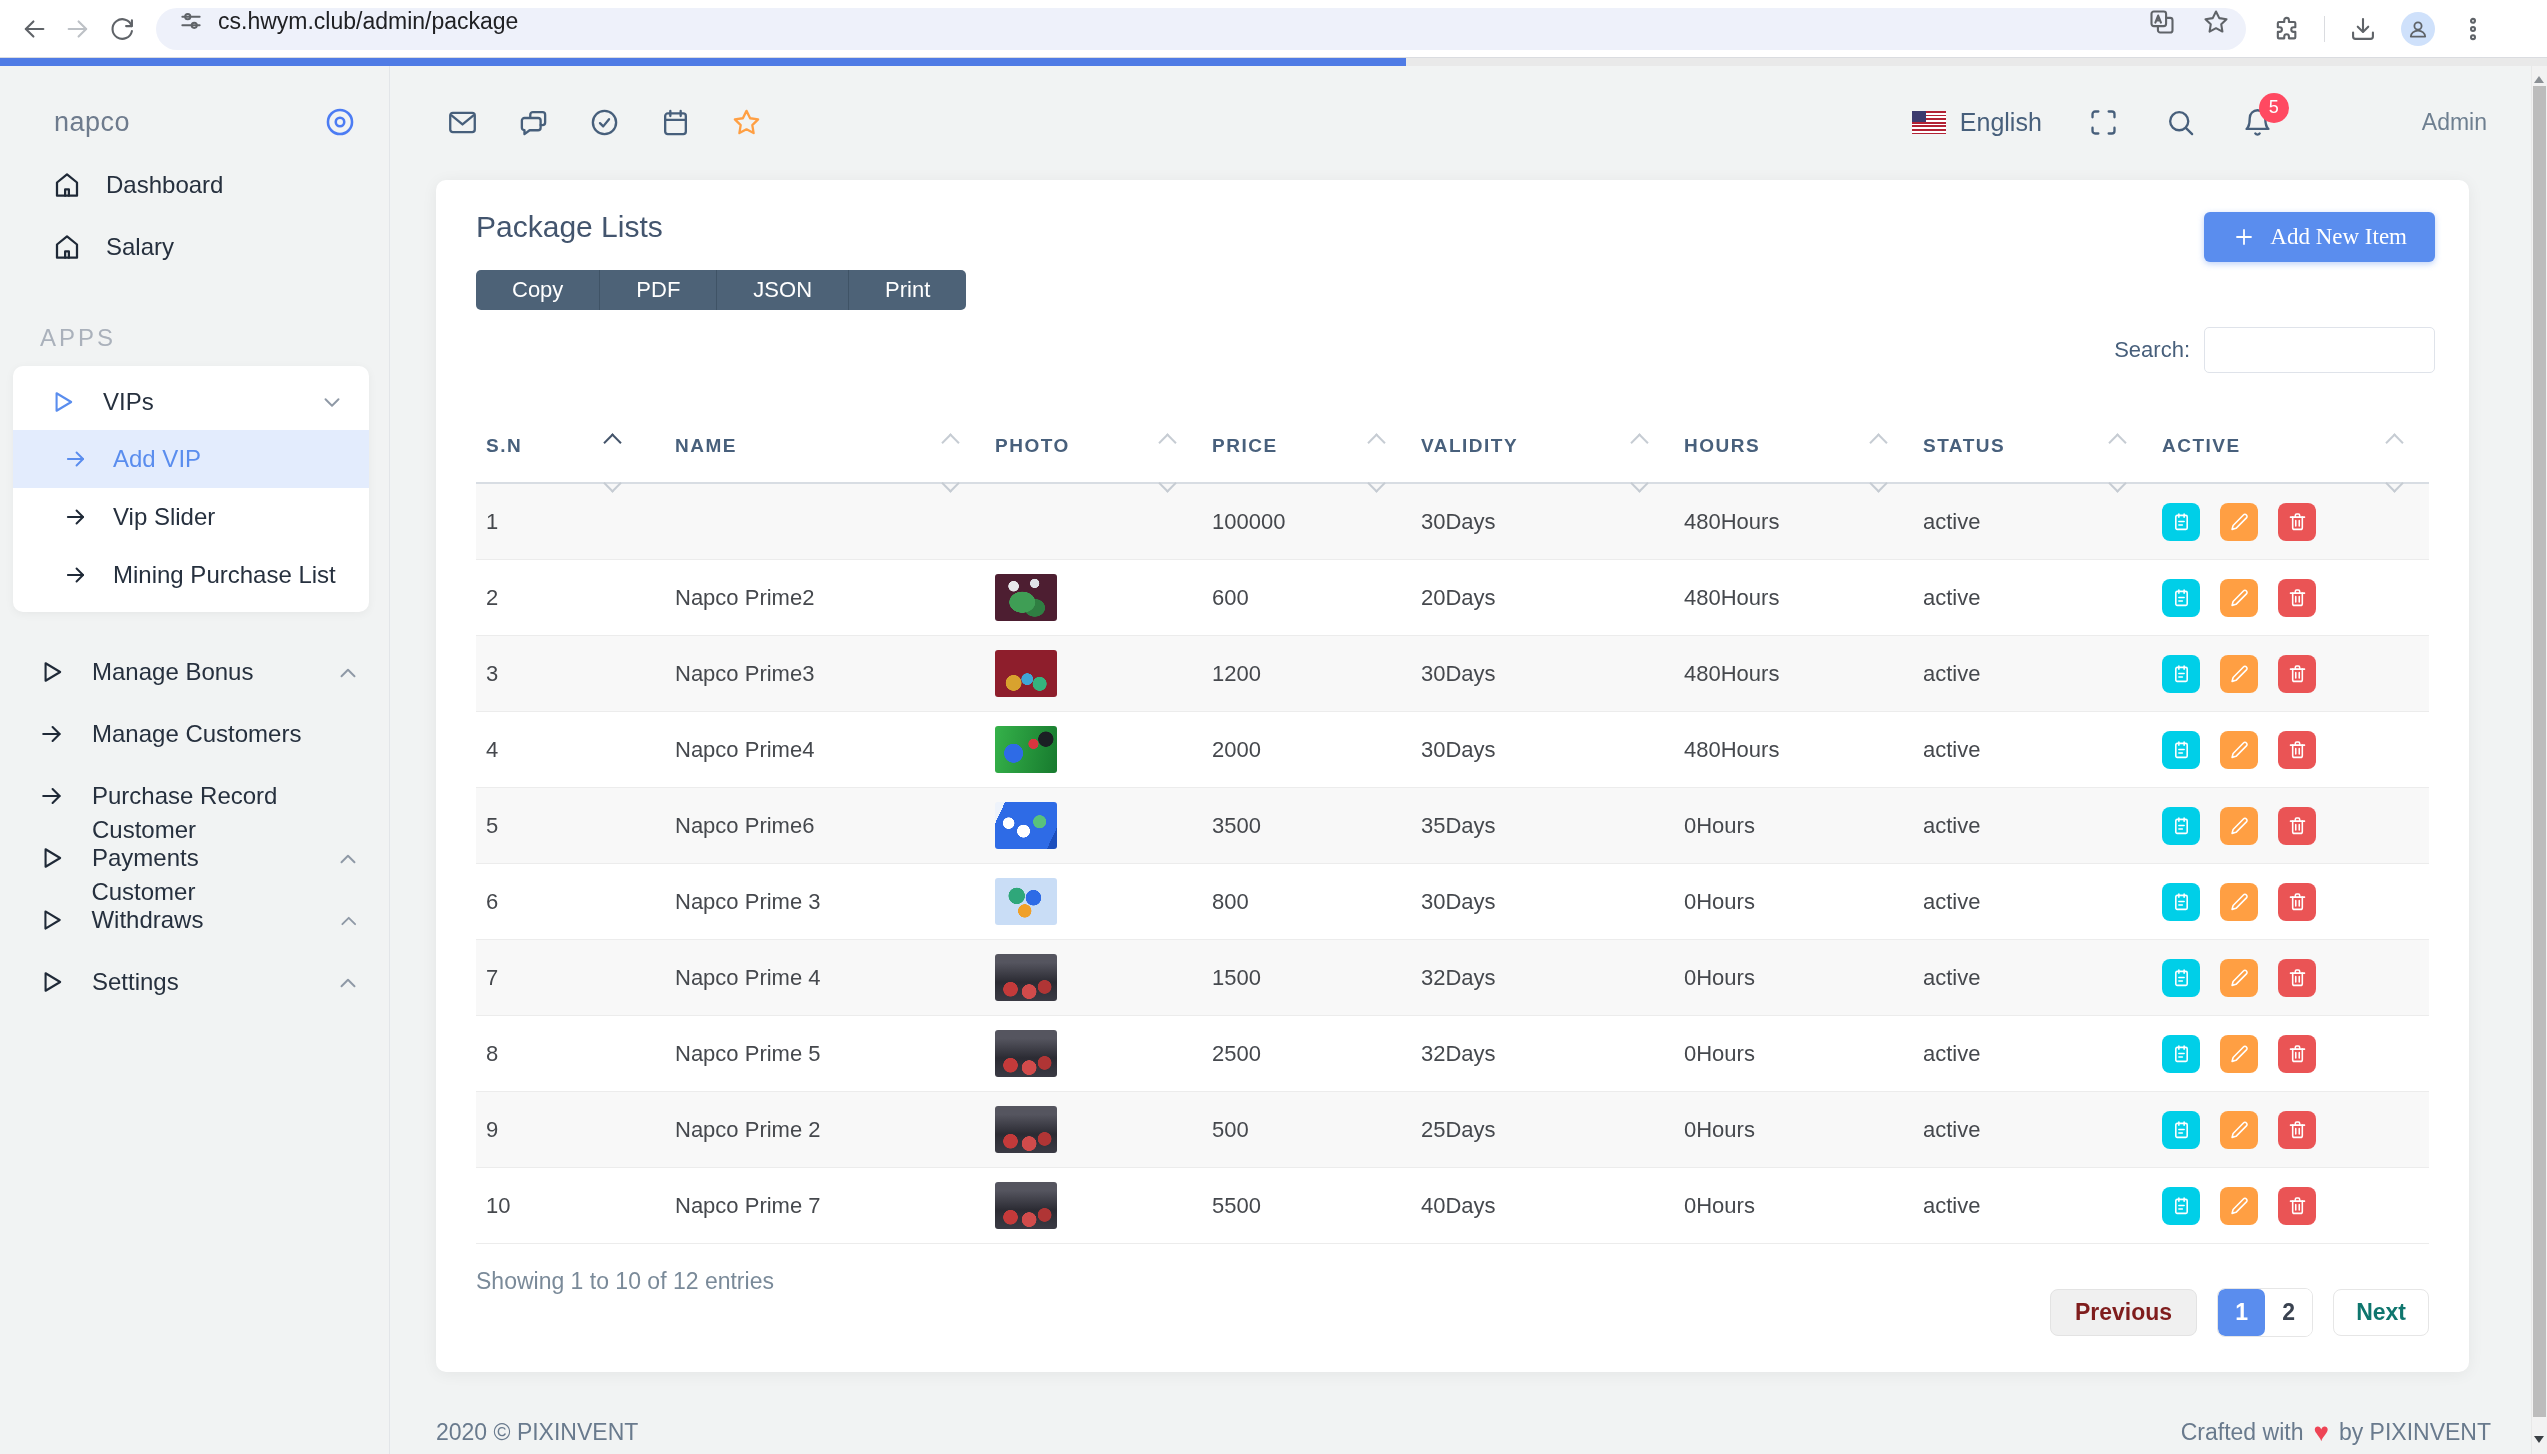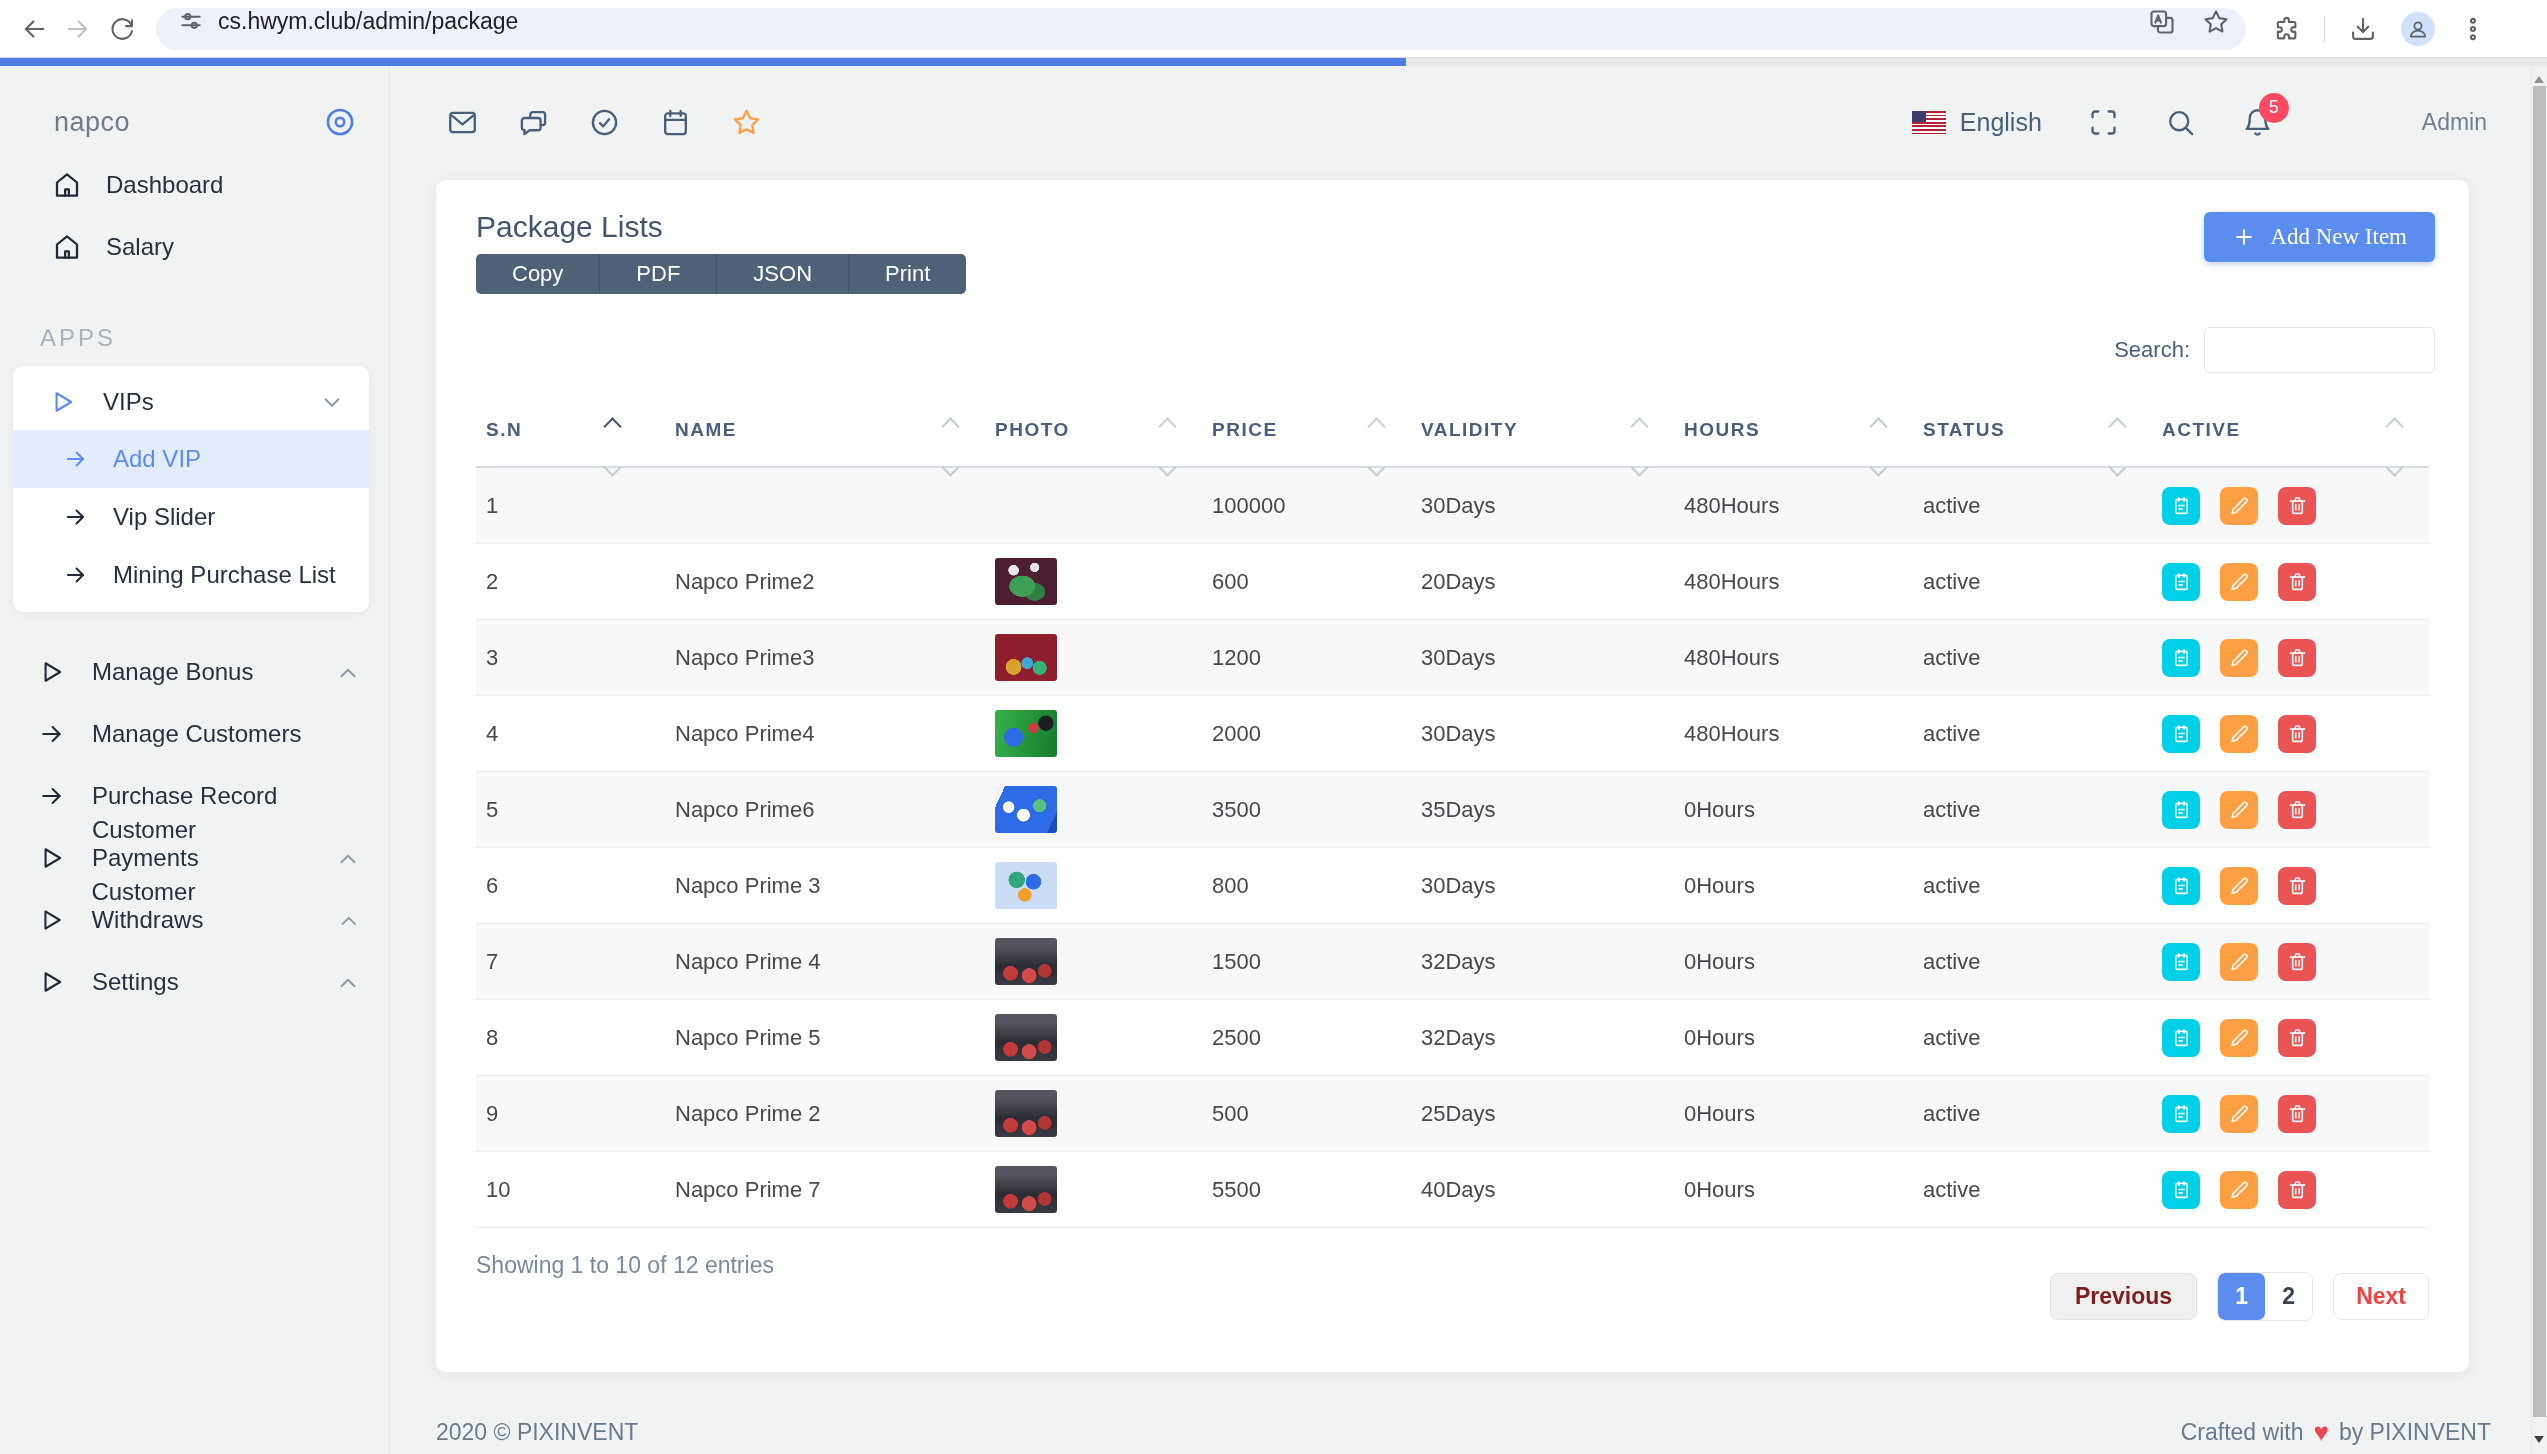--- a/index.html
+++ b/index.html
@@ -71,21 +71,21 @@
   .hdr-right .tool{background:none;border:none;padding:0;margin-left:46px;cursor:pointer;color:#475f7b;position:relative}
   .hdr-right .tool .ic{width:31px;height:31px}
   .badge{position:absolute;top:-14px;right:-16px;min-width:30px;height:30px;border-radius:15px;background:#ff4961;
          color:#fff;font-size:18px;display:flex;align-items:center;justify-content:center;padding:0 4px;box-sizing:border-box}
   .admin{margin-left:149px;font-size:23px;color:#6e7f90}
 
   
   .card{position:relative;margin:12px 78px 0 45px;height:1192px;background:#fff;border-radius:10px;
         box-shadow:0 2px 16px rgba(0,0,0,.06);padding:30px 40px 0 40px;box-sizing:border-box;overflow:hidden}
   .title{margin:0;font-size:30px;font-weight:500;color:#43556e}
-  .btn-group{display:inline-flex;margin-top:10px}
+  .btn-group{display:inline-flex;margin-top:26px}
   .btn-group button{background:#4d6277;color:#fff;border:none;border-right:1px solid #3f5366;height:40px;
         padding:0 36px;font-size:22px;font-family:inherit;cursor:pointer}
   .btn-group button:first-child{border-radius:5px 0 0 5px}
   .btn-group button:last-child{border-right:none;border-radius:0 5px 5px 0}
   .add-btn{position:absolute;top:32px;right:34px;height:50px;padding:0 28px;border:none;border-radius:6px;
         background:#5a8dee;color:#fff;font-size:23px;font-family:Liberation Serif, serif;display:flex;align-items:center;gap:14px;cursor:pointer;
         box-shadow:0 2px 6px rgba(90,141,238,.4)}
   .add-btn .ic{width:24px;height:24px}
   .search-row{position:absolute;top:147px;right:34px;display:flex;align-items:center;gap:14px}
   .search-row label{font-size:22px;color:#475f7b}
@@ -143,21 +143,21 @@
   .act.cyan{background:#00cfe8}.act.orange{background:#ff9f43}.act.red{background:#ea5455}
 
   .tbl-footer{display:flex;justify-content:space-between;align-items:flex-start;margin-top:20px}
   .showing{font-size:23px;color:#7a8a99;padding-top:4px}
   .pagination{display:flex;align-items:center;gap:20px;margin-top:24px}
   .pg{font-family:inherit;font-size:23px;font-weight:bold;cursor:pointer}
   .pg.prev{height:47px;padding:0 24px;background:#f0f0f0;border:1px solid #e3e3e3;border-radius:8px;color:#7f1d1d}
   .pg-group{display:flex;border:1px solid #e6e6e6;border-radius:8px;overflow:hidden;background:#fff}
   .pg.num{width:47px;height:47px;border:none;background:#fff;color:#3a4250}
   .pg.num.on{background:#5a8dee;color:#fff;border-radius:7px}
-  .pg.next{height:47px;padding:0 22px;background:#fff;border:1px solid #e6e6e6;border-radius:8px;color:#ef4444}
+  .pg.next{height:47px;padding:0 22px;background:#fff;border:1px solid #e6e6e6;border-radius:8px;color:#0f766e}
 
   .pg-footer{position:absolute;left:45px;right:56px;bottom:0;height:46px;display:flex;justify-content:space-between;
              align-items:center;font-size:23px;color:#697a8d}
   .crafted{display:flex;align-items:center;gap:10px}
   .heart{color:#ee4455;font-size:26px}
 
   
   .scrollbar{position:absolute;top:66px;right:0;bottom:0;width:16px;background:#f2f2f2;border-left:1px solid #e8e8e8;box-sizing:border-box}
   .sb-up{position:absolute;top:5px;left:2px;width:0;height:0;border:5px solid transparent;border-bottom:7px solid #8a8f94}
   .sb-thumb{position:absolute;top:20px;bottom:38px;left:1px;width:13px;background:#bcbcbc}

